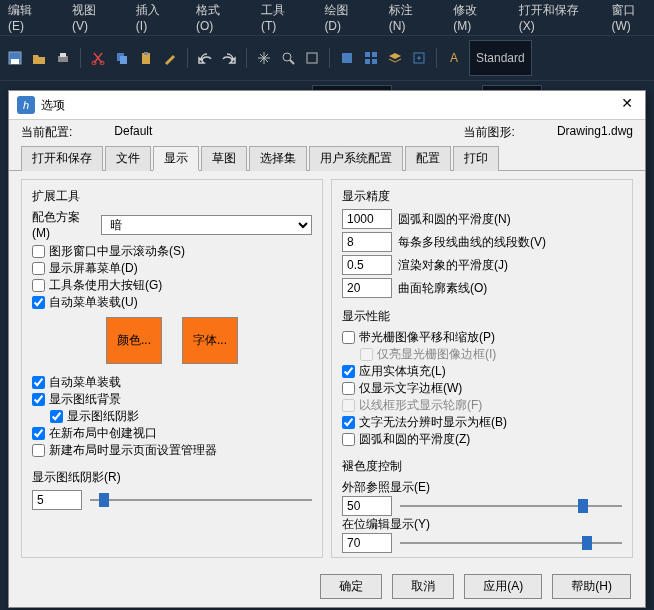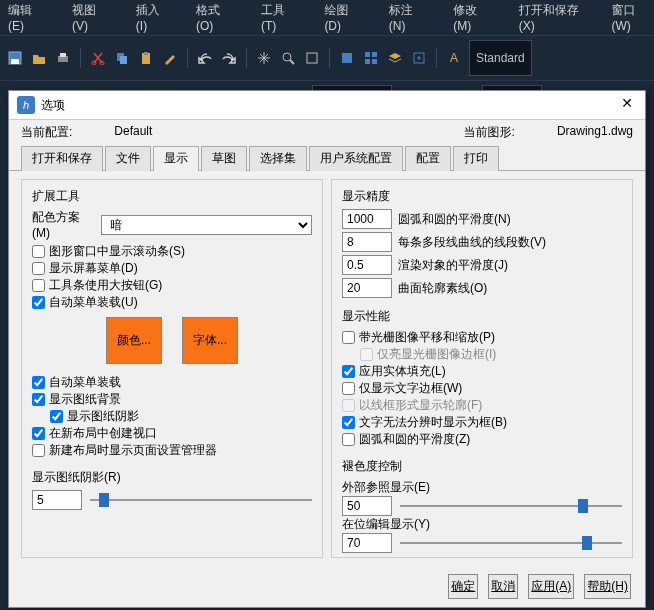--- a/index.html
+++ b/index.html
@@ -34,21 +34,21 @@
 .check.disabled { color: #888; }
 .indent { margin-left: 18px; }
 select.wide { width: 220px; height: 20px; background: #fff; border: 1px solid #888; padding: 0 4px; }
 .btn-sm { padding: 14px 10px; border: 1px solid #888; background: #f97316; cursor: pointer; }
 input.num { width: 50px; height: 20px; border: 1px solid #888; padding: 0 4px; background: #fff; }
 .slider-row { display: flex; align-items: center; gap: 8px; }
 .slider { flex: 1; height: 18px; position: relative; }
 .slider .track { position: absolute; left: 0; right: 0; top: 8px; height: 2px; background: #999; }
 .slider .thumb { position: absolute; top: 2px; width: 10px; height: 14px; background: #2a6cc0; cursor: pointer; }
 .footer { display: flex; justify-content: flex-end; gap: 10px; padding: 8px 14px; }
-.footer button { padding: 3px 2px; border: 1px solid #888; background: #e8e8e8; cursor: pointer; text-decoration: underline; }
+.footer button { padding: 3px 18px; border: 1px solid #888; background: #e8e8e8; cursor: pointer; }
 svg { display: block; }
 </style>
 </head>
 <body>
 
 <div class="menubar">
   <span>编辑(E)</span>
   <span>视图(V)</span>
   <span>插入(I)</span>
   <span>格式(O)</span>

